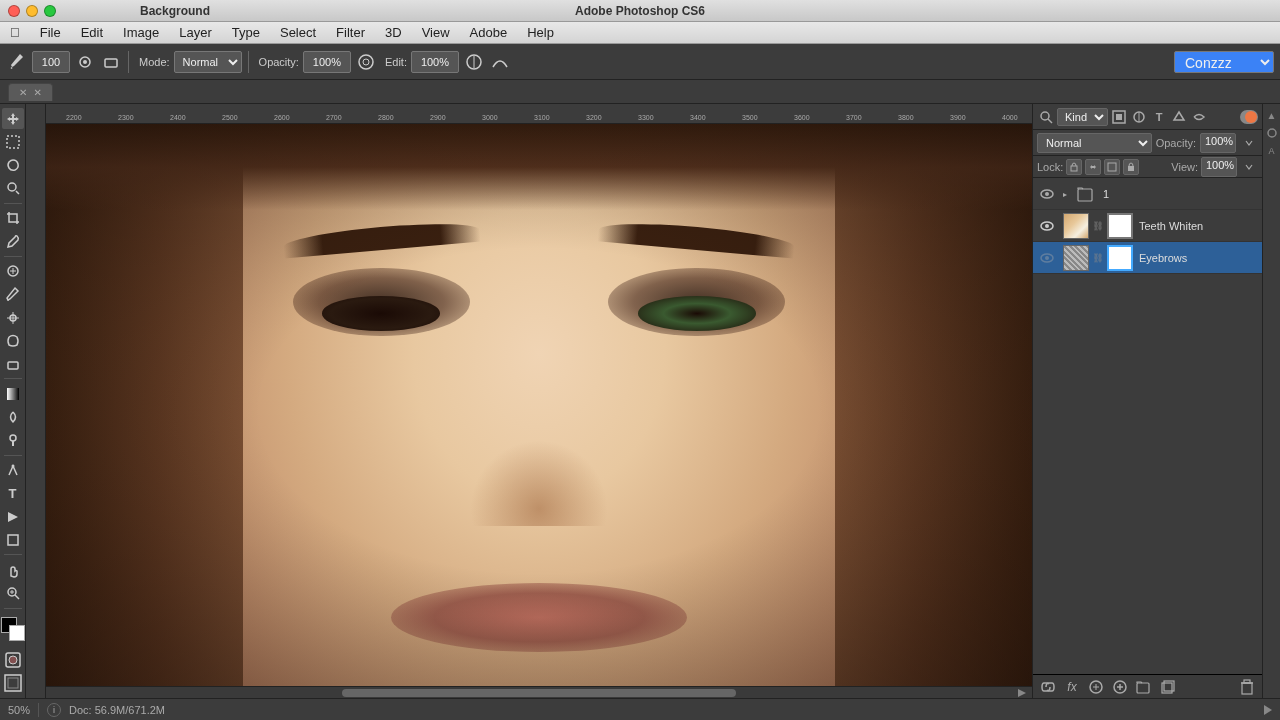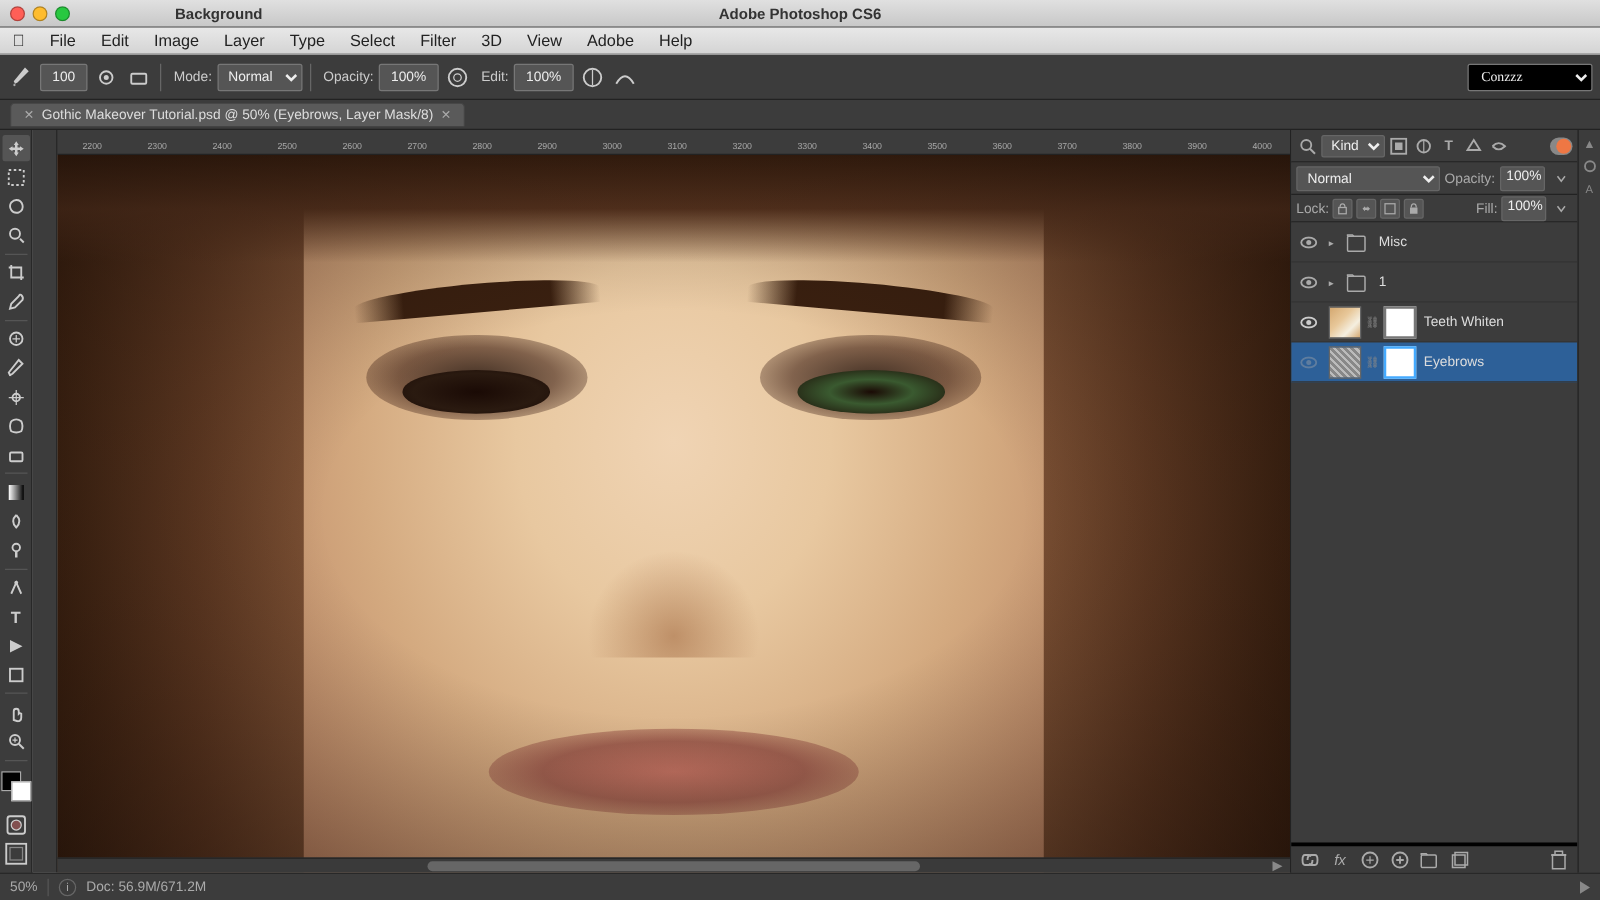--- a/index.html
+++ b/index.html
@@ -32,21 +32,21 @@
       border-bottom: 1px solid #222;
     }
     .toolbar-icon { width: 22px; height: 22px; display: flex; align-items: center; justify-content: center; color: #ccc; font-size: 14px; cursor: pointer; }
     .toolbar-sep { width: 1px; height: 22px; background: #666; margin: 0 2px; }
     .toolbar-label { color: #ccc; font-size: 11px; margin-left: 4px; }
     .toolbar-select {
       background: #555; color: #eee; border: 1px solid #777; border-radius: 2px;
       padding: 2px 4px; font-size: 11px; height: 22px; cursor: pointer;
     }
     .brush-size-box { background: #555; border: 1px solid #777; border-radius: 2px; width: 38px; height: 22px; display: flex; align-items: center; justify-content: center; color: #eee; font-size: 11px; }
-    .conzzz-dropdown { margin-left: auto; background: #000000; color: #eee; border: 1px solid #777; border-radius: 2px; padding: 2px 6px; font-size: 11px; height: 22px; min-width: 100px; cursor: pointer; font-family: Liberation Serif, serif; }
+    .conzzz-dropdown { margin-left: auto; background: #3b82f6; color: #eee; border: 1px solid #777; border-radius: 2px; padding: 2px 6px; font-size: 14px; height: 22px; min-width: 100px; cursor: pointer; }
 
     
     #tabbar {
       width: 100%; height: 24px; background: #3c3c3c;
       display: flex; align-items: center; padding-left: 8px;
       border-bottom: 1px solid #222;
     }
     #doc-tab {
       background: #5a5a5a; color: #ddd; font-size: 11px;
       padding: 3px 10px; border-radius: 4px 4px 0 0; display: flex; align-items: center; gap: 6px;
@@ -210,21 +210,21 @@
     .layer-lock-icon { width: 14px; height: 14px; display: flex; align-items: center; justify-content: center; color: #aaa; font-size: 10px; }
     .layer-mask { width: 26px; height: 26px; border: 1px solid #666; margin: 0 2px; flex-shrink: 0; }
 
     
     .thumb-teeth { background: linear-gradient(135deg, #d4a870 30%, #f5f0e8 60%, #d4a870 100%); }
     .thumb-bg { background: linear-gradient(135deg, #c8a882 0%, #e8c8a0 40%, #b07848 70%, #5a3318 100%); }
 
     
     #layers-bottom {
       display: flex; align-items: center; background: #3a3a3a; height: 24px;
-      border-top: 3px solid #000000; padding: 0 6px; gap: 6px;
+      border-top: 1px solid #000000; padding: 0 6px; gap: 6px;
     }
     .bottom-icon { width: 18px; height: 18px; display: flex; align-items: center; justify-content: center; color: #aaa; font-size: 12px; cursor: pointer; }
 
     
     #right-edge {
       width: 18px; background: #3c3c3c; border-left: 1px solid #222;
       display: flex; flex-direction: column; align-items: center; padding: 4px 0; gap: 4px;
     }
     .edge-icon { width: 14px; height: 14px; display: flex; align-items: center; justify-content: center; color: #888; font-size: 10px; cursor: pointer; }
 
@@ -331,21 +331,20 @@
       </svg>
   </div>
   <select class="conzzz-dropdown">
     <option>Conzzz</option>
   </select>
 </div>
 
 <div id="tabbar">
   <div id="doc-tab">
     <span class="tab-close">✕</span>
-    <span>Gothic Makeover Tutorial.psd @ 50% (Eyebrows, Layer Mask/8)</span>
     <span class="tab-close">✕</span>
   </div>
 </div>
 
 <div id="main-area">
 
   <div id="left-panel">
     <div class="tool-btn active" title="Move">
       <svg width="16" height="16">
           <path d="M8 2 L10 5 L9 5 L9 7 L11 7 L11 6 L14 8 L11 10 L11 9 L9 9 L9 11 L10 11 L8 14 L6 11 L7 11 L7 9 L5 9 L5 10 L2 8 L5 6 L5 7 L7 7 L7 5 L6 5 Z" fill="#ccc"></path>
@@ -621,72 +620,52 @@
         <svg width="10" height="10">
             <rect x="1" y="1" width="8" height="8" fill="none" stroke="#aaa" stroke-width="1"></rect>
           </svg>
       </div>
       <div class="lock-icon">
         <svg width="10" height="10">
             <rect x="2" y="4" width="6" height="5" fill="#aaa"></rect>
             <path d="M3 4 Q3 1 5 1 Q7 1 7 4" fill="none" stroke="#aaa" stroke-width="1"></path>
           </svg>
       </div>
-      <span class="fill-label">Fill:</span>
+      <span class="fill-label">View:</span>
       <div class="opacity-value">
         <span>100%</span>
       </div>
       <div class="panel-icon-btn">
         <svg width="8" height="8">
             <path d="M1 2 L4 6 L7 2" fill="none" stroke="#aaa" stroke-width="1.2"></path>
           </svg>
       </div>
     </div>
 
     <div id="layer-list">
+
 
       <div class="layer-row">
         <div class="layer-vis">
           <svg width="14" height="10">
               <ellipse cx="7" cy="5" rx="6" ry="4" fill="none" stroke="#aaa" stroke-width="1.5"></ellipse>
               <circle cx="7" cy="5" r="2" fill="#aaa"></circle>
             </svg>
         </div>
         <div class="layer-expand">
           <svg width="8" height="8">
               <path d="M2 3 L6 5 L2 7 Z" fill="#aaa"></path>
             </svg>
         </div>
         <div class="layer-thumb-group">
           <svg width="18" height="18">
               <rect x="1" y="4" width="14" height="12" rx="1" fill="none" stroke="#aaa" stroke-width="1.2"></rect>
               <path d="M1 4 L1 3 L5 3 L6 4" fill="none" stroke="#aaa" stroke-width="1.2"></path>
             </svg>
         </div>
-        <span class="layer-name">Misc</span>
-      </div>
-
-      <div class="layer-row">
-        <div class="layer-vis">
-          <svg width="14" height="10">
-              <ellipse cx="7" cy="5" rx="6" ry="4" fill="none" stroke="#aaa" stroke-width="1.5"></ellipse>
-              <circle cx="7" cy="5" r="2" fill="#aaa"></circle>
-            </svg>
-        </div>
-        <div class="layer-expand">
-          <svg width="8" height="8">
-              <path d="M2 3 L6 5 L2 7 Z" fill="#aaa"></path>
-            </svg>
-        </div>
-        <div class="layer-thumb-group">
-          <svg width="18" height="18">
-              <rect x="1" y="4" width="14" height="12" rx="1" fill="none" stroke="#aaa" stroke-width="1.2"></rect>
-              <path d="M1 4 L1 3 L5 3 L6 4" fill="none" stroke="#aaa" stroke-width="1.2"></path>
-            </svg>
-        </div>
         <span class="layer-name">1</span>
       </div>
 
       <div class="layer-row">
         <div class="layer-vis">
           <svg width="14" height="10">
               <ellipse cx="7" cy="5" rx="6" ry="4" fill="none" stroke="#ccc" stroke-width="1.5"></ellipse>
               <circle cx="7" cy="5" r="2" fill="#ccc"></circle>
             </svg>
         </div>

